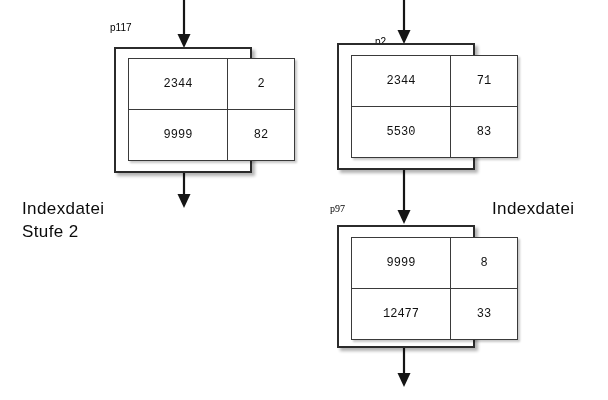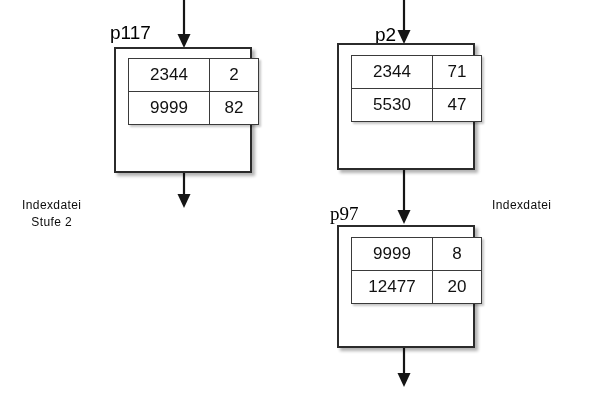--- a/index.html
+++ b/index.html
@@ -25,42 +25,42 @@
     background: #ffffff;
     border: 2px solid #2b2b2b;
     box-sizing: border-box;
     box-shadow: 3px 3px 3px rgba(0,0,0,0.30);
   }
 
   
   .box-label {
     position: absolute;
     font-family: "Liberation Sans", sans-serif;
-    font-size: 19px;
+    font-size: 10px;
     font-weight: 400;
     color: #000000;
     letter-spacing: 0px;
     white-space: nowrap;
   }
 
   
   .index-table {
     position: absolute;
     border-collapse: collapse;
     background: #ffffff;
     box-shadow: 1.5px 1.5px 2px rgba(0,0,0,0.22);
   }
   .index-table td {
     border: 1.5px solid #3a3a3a;
-    font-family: Liberation Sans, sans-serif;
-    font-size: 17px;
+    font-family: Liberation Mono, monospace;
+    font-size: 12px;
     color: #111111;
     text-align: center;
     vertical-align: middle;
-    padding: 3px;
+    padding: 12px;
     height: 26px;
     line-height: 26px;
   }
   .index-table td.key-cell   { width: 74px; }
   .index-table td.ptr-cell   { width: 42px; }
 
   
   .arrow {
     position: absolute;
     overflow: visible;
@@ -70,29 +70,29 @@
     stroke-width: 2.2;
   }
   .arrow polygon {
     fill: #151515;
   }
 
   
   .caption {
     position: absolute;
     font-family: "Liberation Sans", sans-serif;
-    font-size: 12px;
+    font-size: 17px;
     font-weight: 400;
     color: #0b0b0b;
     letter-spacing: 0.4px;
     line-height: 1.38;
     white-space: nowrap;
   }
   .caption .line-1 { display: block; text-align: center; }
-  .caption .line-2 { display: block; text-align: center; }
+  .caption .line-2 { display: block; text-align: left; }
 </style>
 </head>
 <body>
 
 <div id="canvas">
 
   <svg class="arrow" style="left:171px; top:-2px;" width="26" height="52">
     <line x1="13" y1="0" x2="13" y2="38"></line>
     <polygon points="6.5,36 19.5,36 13,50"></polygon>
   </svg>
@@ -127,50 +127,50 @@
         <td class="key-cell">2344</td>
         <td class="ptr-cell">2</td>
       </tr>
       <tr>
         <td class="key-cell">9999</td>
         <td class="ptr-cell">82</td>
       </tr>
     </tbody>
   </table>
 
-  <div class="box-label" style="left:333px; top:24px;padding-left:42px;">p2</div>
+  <div class="box-label" style="left:333px; top:36px;padding-left:42px;">p2</div>
 
   <div class="page-box" style="left:337px; top:43px; width:138px; height:127px;"></div>
 
   <table class="index-table" style="left:351px; top:55px;">
     <tbody>
       <tr>
         <td class="key-cell">2344</td>
         <td class="ptr-cell">71</td>
       </tr>
       <tr>
         <td class="key-cell">5530</td>
-        <td class="ptr-cell">47</td>
+        <td class="ptr-cell">83</td>
       </tr>
     </tbody>
   </table>
 
   <div class="box-label" style="left:330px; top:203px;font-family:Liberation Serif, serif;">p97</div>
 
   <div class="page-box" style="left:337px; top:225px; width:138px; height:123px;"></div>
 
   <table class="index-table" style="left:351px; top:237px;">
     <tbody>
       <tr>
         <td class="key-cell">9999</td>
         <td class="ptr-cell">8</td>
       </tr>
       <tr>
         <td class="key-cell">12477</td>
-        <td class="ptr-cell">20</td>
+        <td class="ptr-cell">33</td>
       </tr>
     </tbody>
   </table>
 
   <div class="caption" style="left:22px; top:197px;">
     <span class="line-1">Indexdatei</span>
     <span class="line-2">Stufe 2</span>
   </div>
 
   <div class="caption" style="left:492px; top:197px;">

